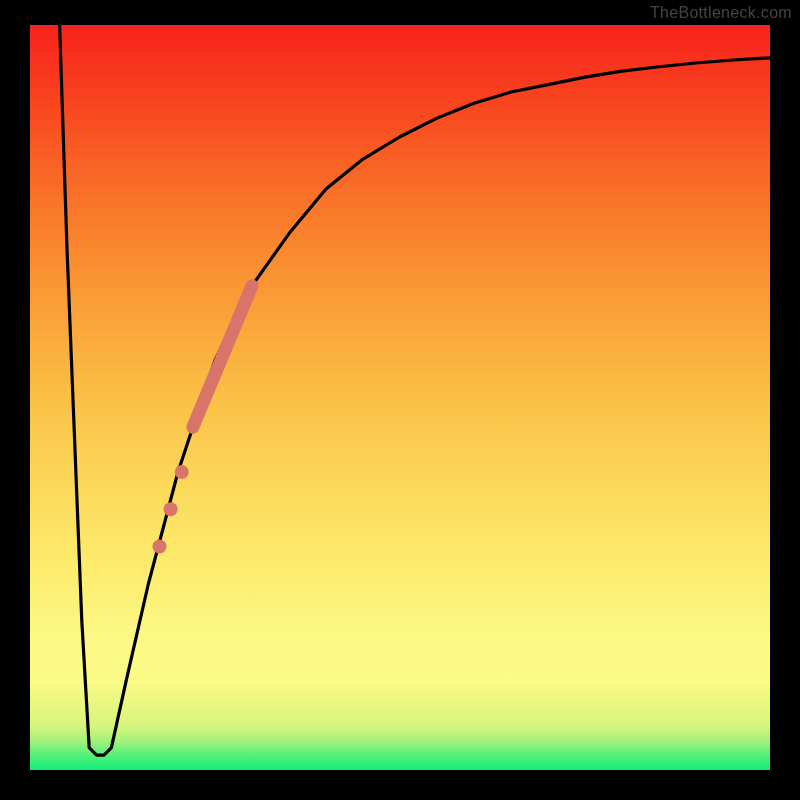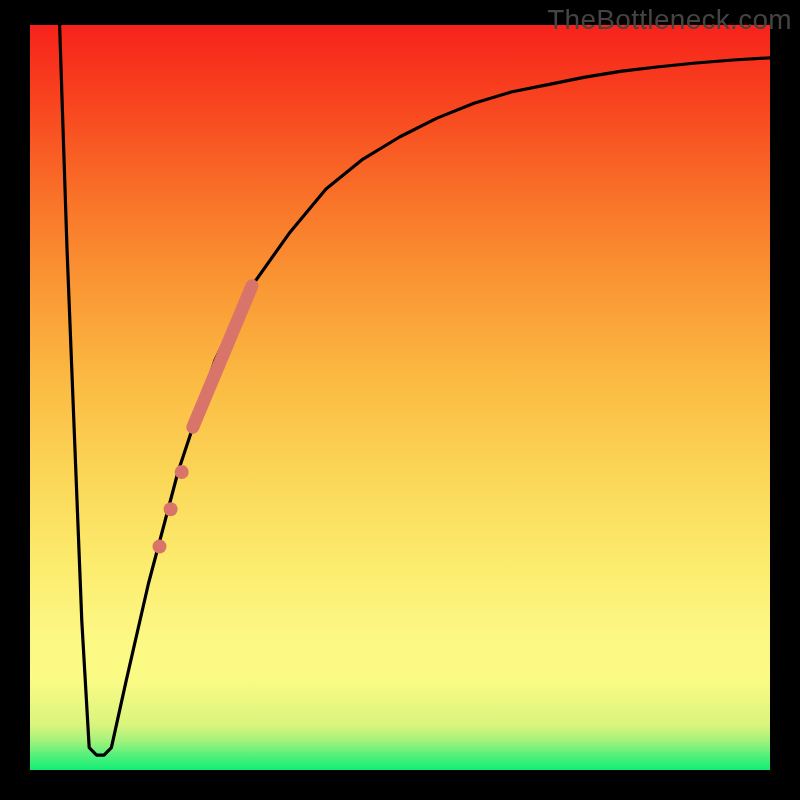--- a/index.html
+++ b/index.html
@@ -38,21 +38,21 @@
       #f84a20 88%,
       #f7221b 100%
     );
     overflow: hidden;
   }
   .watermark {
     position: absolute;
     top: 4px;
     right: 8px;
     color: #444444;
-    font-size: 28px;
+    font-size: 16px;
     font-weight: 500;
     letter-spacing: 0.3px;
     font-family: Arial, Helvetica, sans-serif;
     z-index: 10;
     user-select: none;
   }
   svg.curve {
     position: absolute;
     left: 0;
     top: 0;

